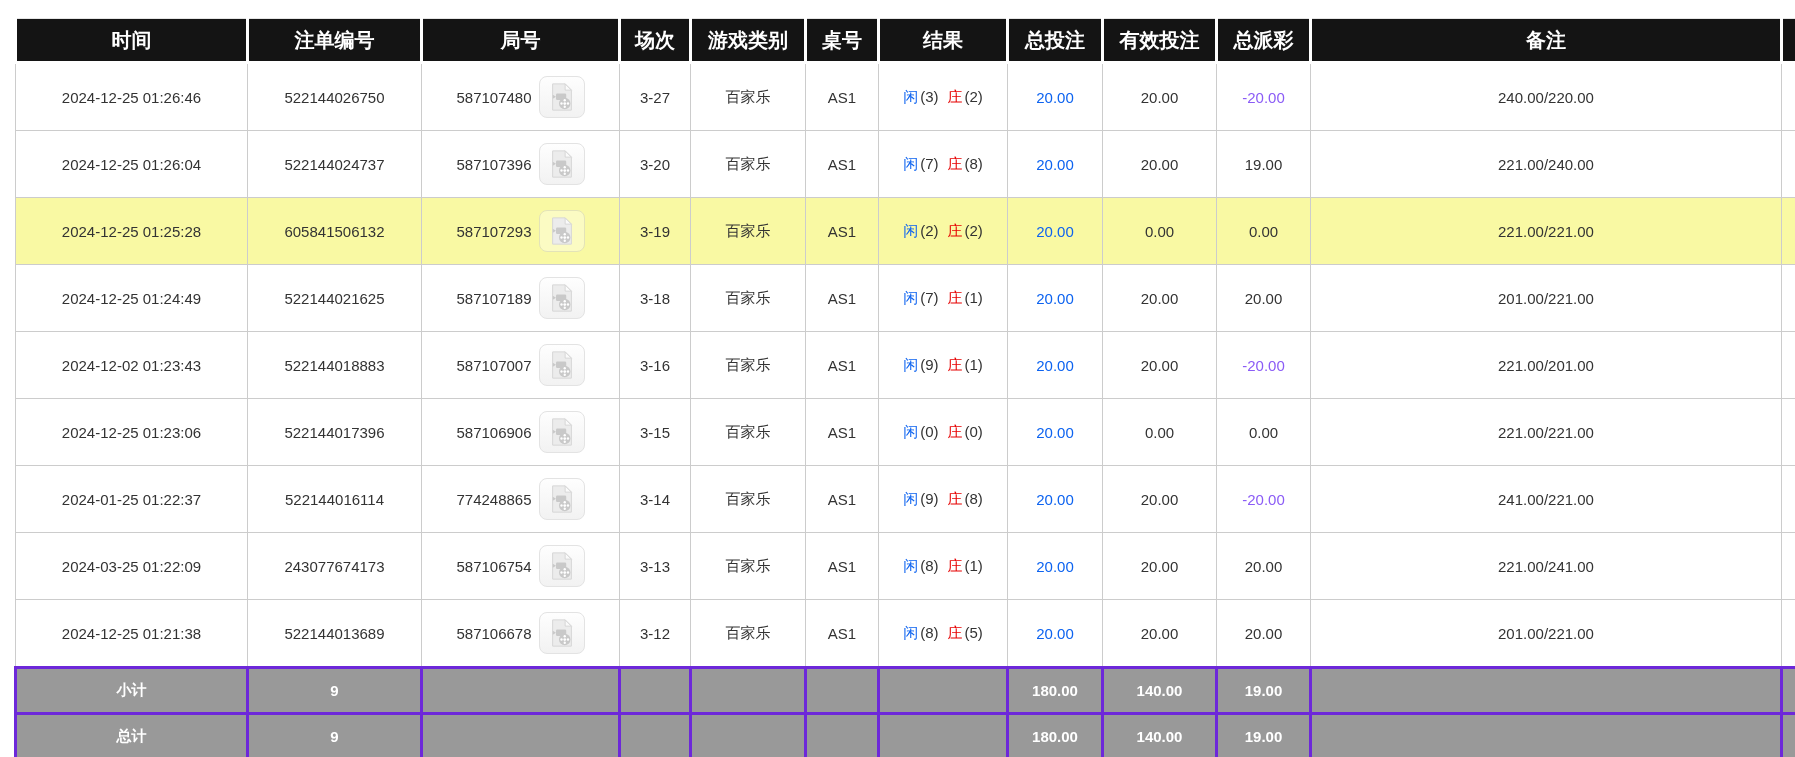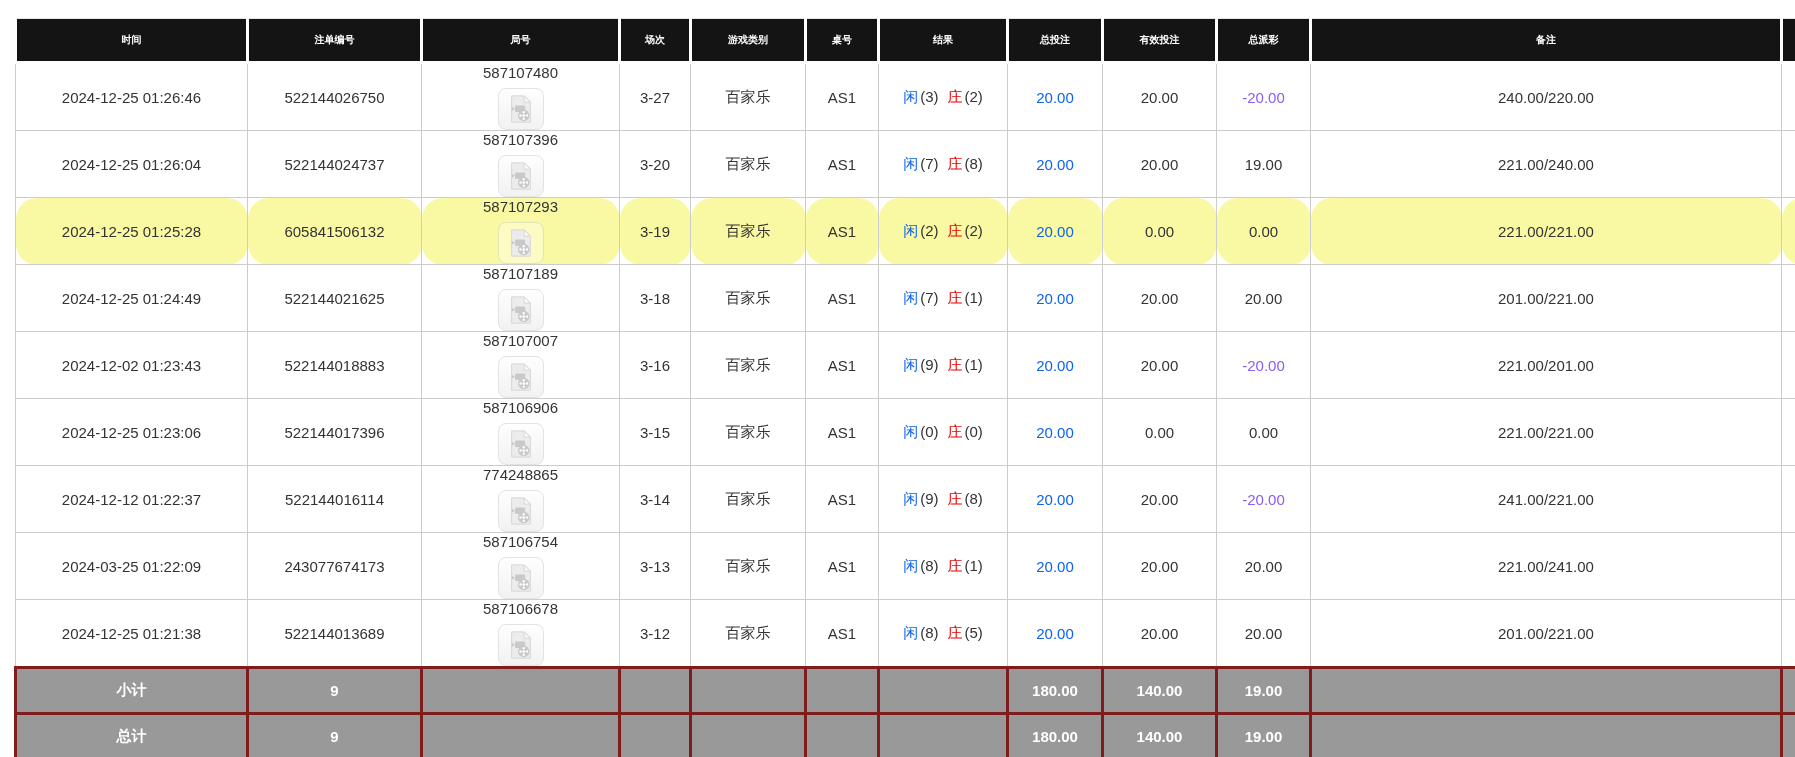--- a/index.html
+++ b/index.html
@@ -15,54 +15,53 @@
     padding: 18px 0 0 14px;
   }
   table.records {
     table-layout: fixed;
     width: 1916px;
     border-collapse: collapse;
   }
   th {
     background: #141414;
     color: #ffffff;
-    font-size: 10px;
+    font-size: 20px;
     font-weight: bold;
     height: 42px;
     text-align: center;
     border: 3px solid #ffffff;
     border-top: 1px solid #e5e5e5;
     padding: 0;
   }
   td {
     border: 1px solid #cccccc;
     text-align: center;
     font-size: 15px;
     color: #333333;
     padding: 0;
     background: #ffffff;
   }
   tbody td { height: 66px; }
-  tr.highlight td { background: #f9f9a3; border-radius: 21px; }
+  tr.highlight td { background: #f9f9a3; }
   tfoot td {
     background: #999999;
     color: #ffffff;
     font-weight: bold;
     height: 43px;
-    border: 3px solid #7f1d1d;
+    border: 3px solid #6d28d9;
   }
   .c-blue { color: #0d63f0; }
   .c-red  { color: #e60000; }
   td .neg { color: #8b5cf6; }
   .game-no {
     display: inline-flex;
     align-items: center;
     justify-content: center;
     gap: 7px;
-    flex-direction: column;
   }
   .video-btn {
     width: 46px;
     height: 42px;
     border: 1px solid #e3e3e3;
     border-radius: 8px;
     background: linear-gradient(#fefefe, #f2f2f2);
     display: inline-flex;
     align-items: center;
     justify-content: center;
@@ -323,21 +322,21 @@
     <td class="result-cell">
       <span class="c-blue">闲</span><span>(0)</span><span class="result-gap"></span><span class="c-red">庄</span><span>(0)</span>
     </td>
     <td><span class="c-blue">20.00</span></td>
     <td><span>0.00</span></td>
     <td><span>0.00</span></td>
     <td><span>221.00/221.00</span></td>
     <td></td>
   </tr>
         <tr>
-    <td><span>2024-12-12 01:22:37</span></td>
+    <td><span>2024-01-25 01:22:37</span></td>
     <td><span>522144016114</span></td>
     <td>
       <div class="game-no">
         <span>774248865</span>
         <button class="video-btn">
           <span>
             <svg width="30" height="30" viewBox="0 0 24 24">
               <path d="M4.5 1.5 h10 l5 5 V22.5 H4.5 Z" fill="#ececec" stroke="#d6d6d6" stroke-width="0.8"></path>
               <path d="M14.5 1.5 l5 5 h-5 Z" fill="#fafafa" stroke="#d6d6d6" stroke-width="0.8"></path>
               <path d="M8.2 9.2 h6.2 a1 1 0 0 1 1 1 v3.2 a1 1 0 0 1 -1 1 H8.2 a1 1 0 0 1 -1 -1 V10.2 a1 1 0 0 1 1 -1 Z" fill="#c9c9c9"></path>

